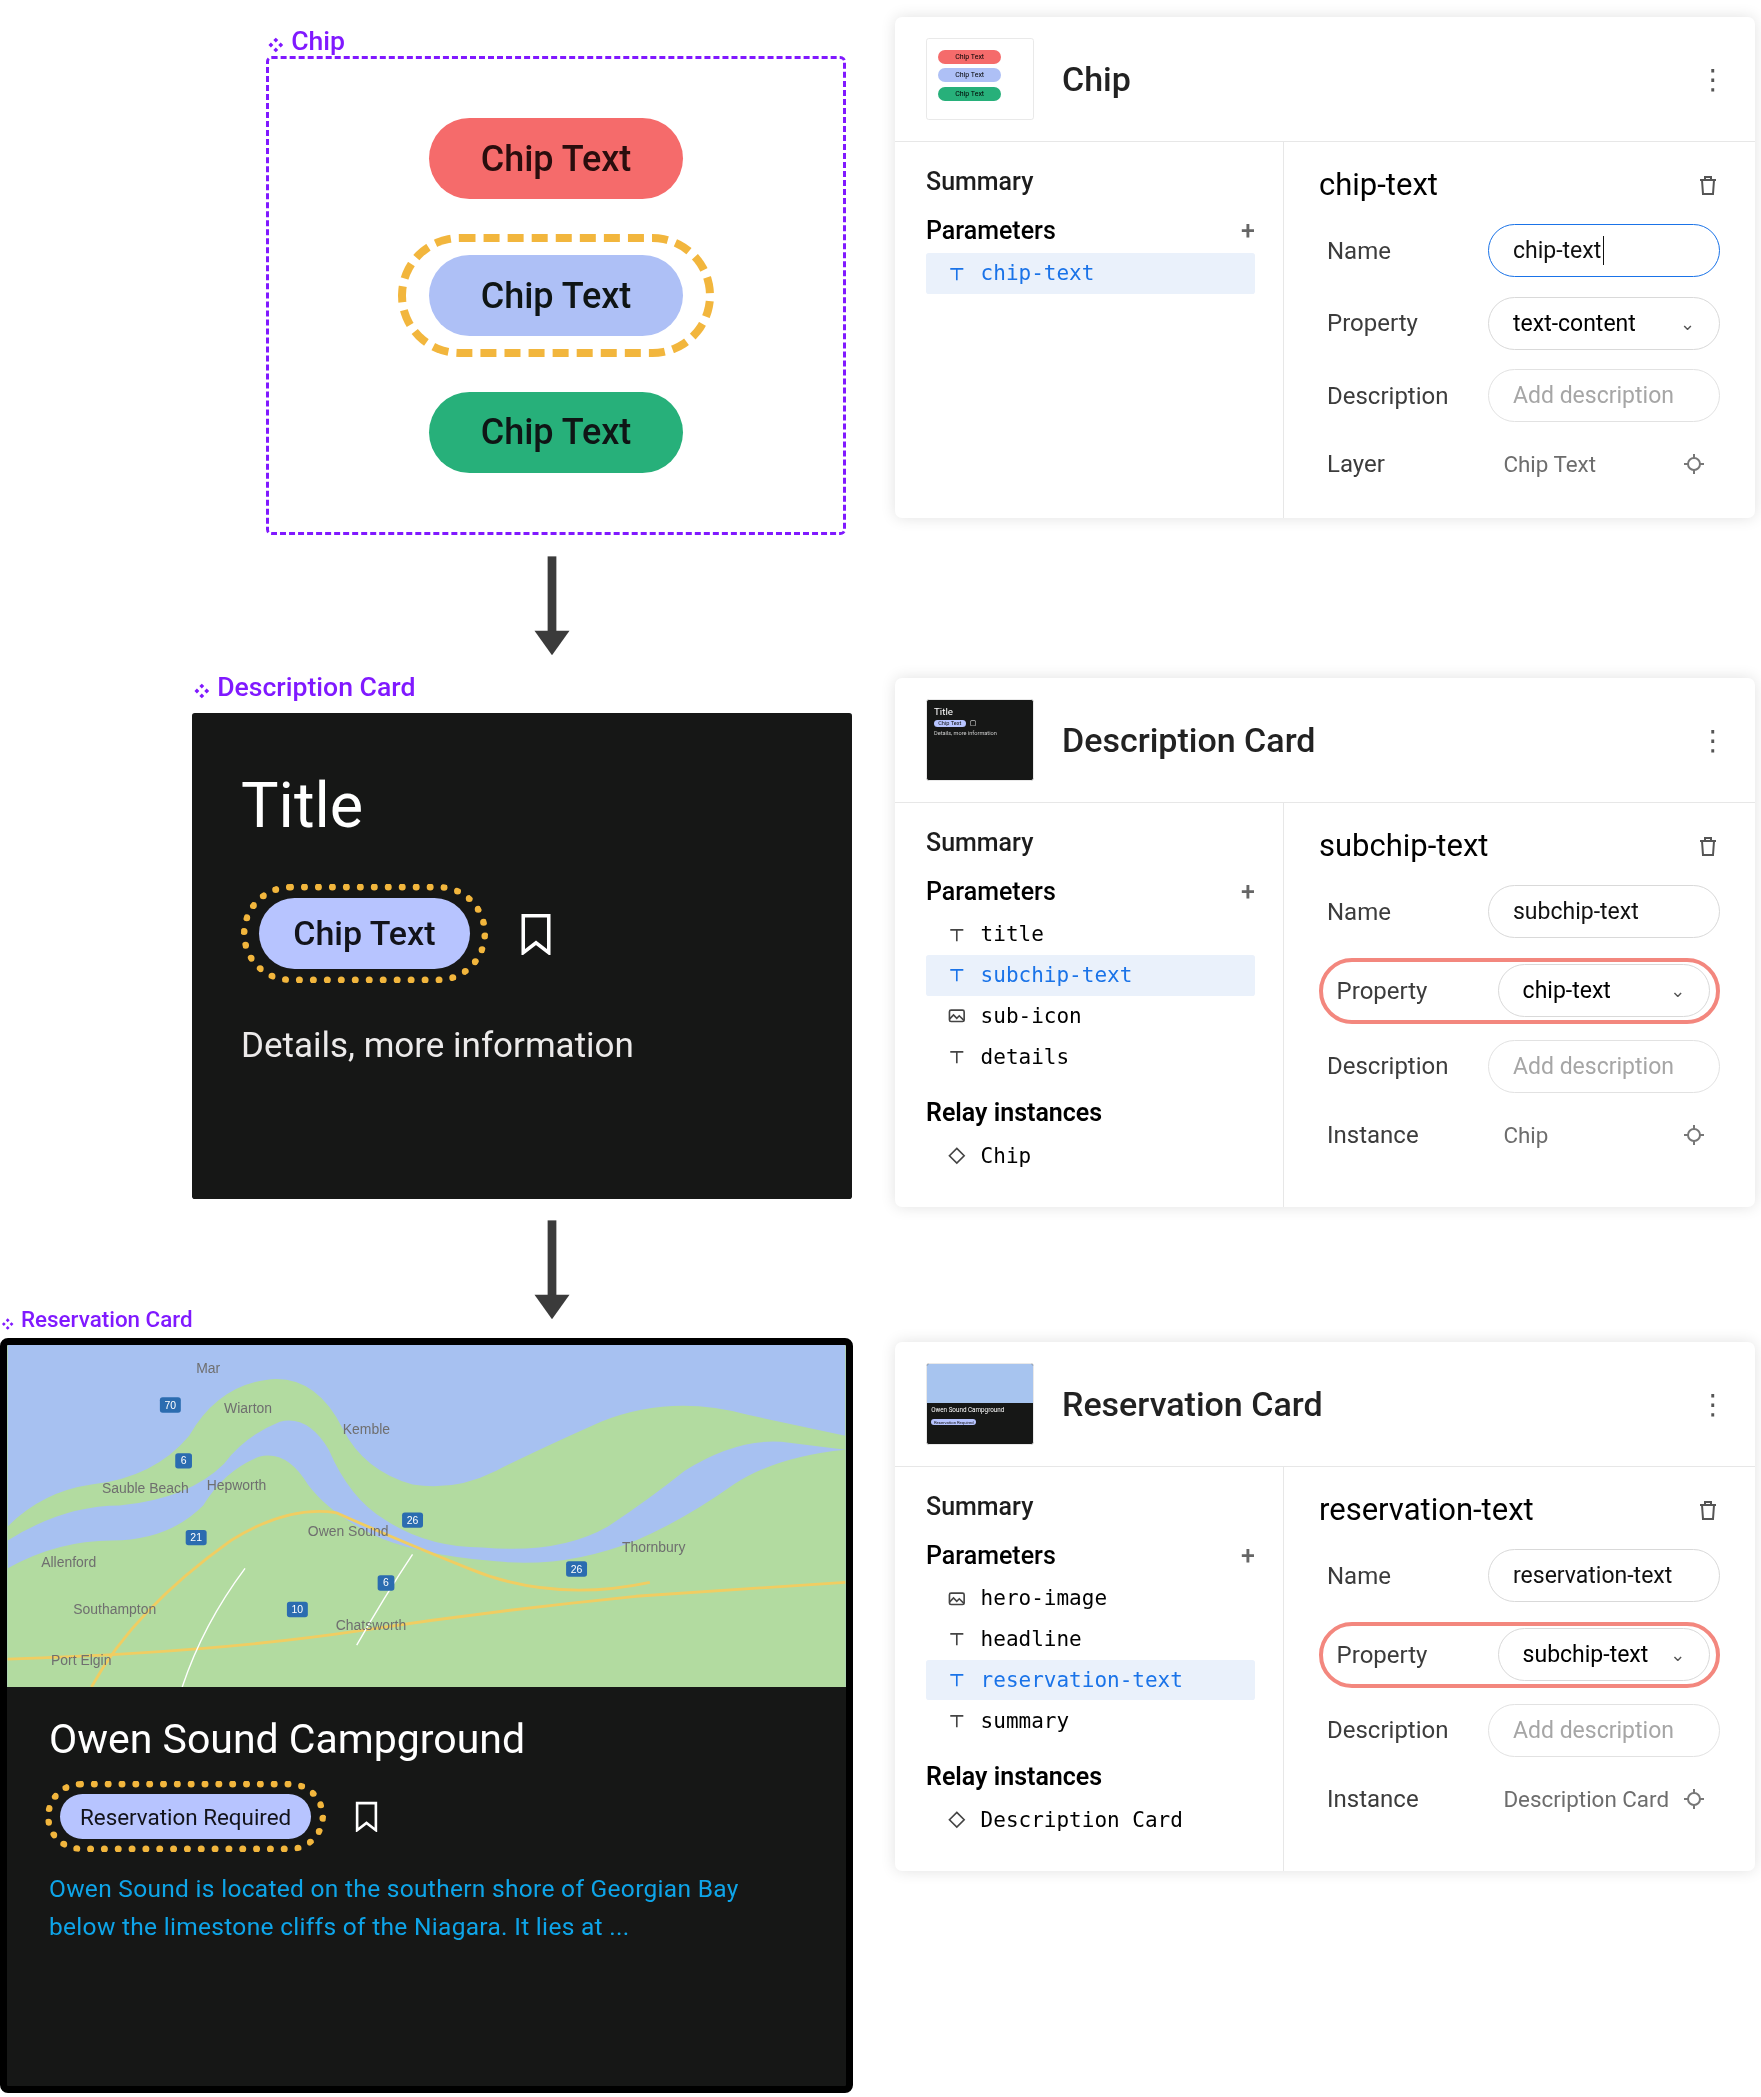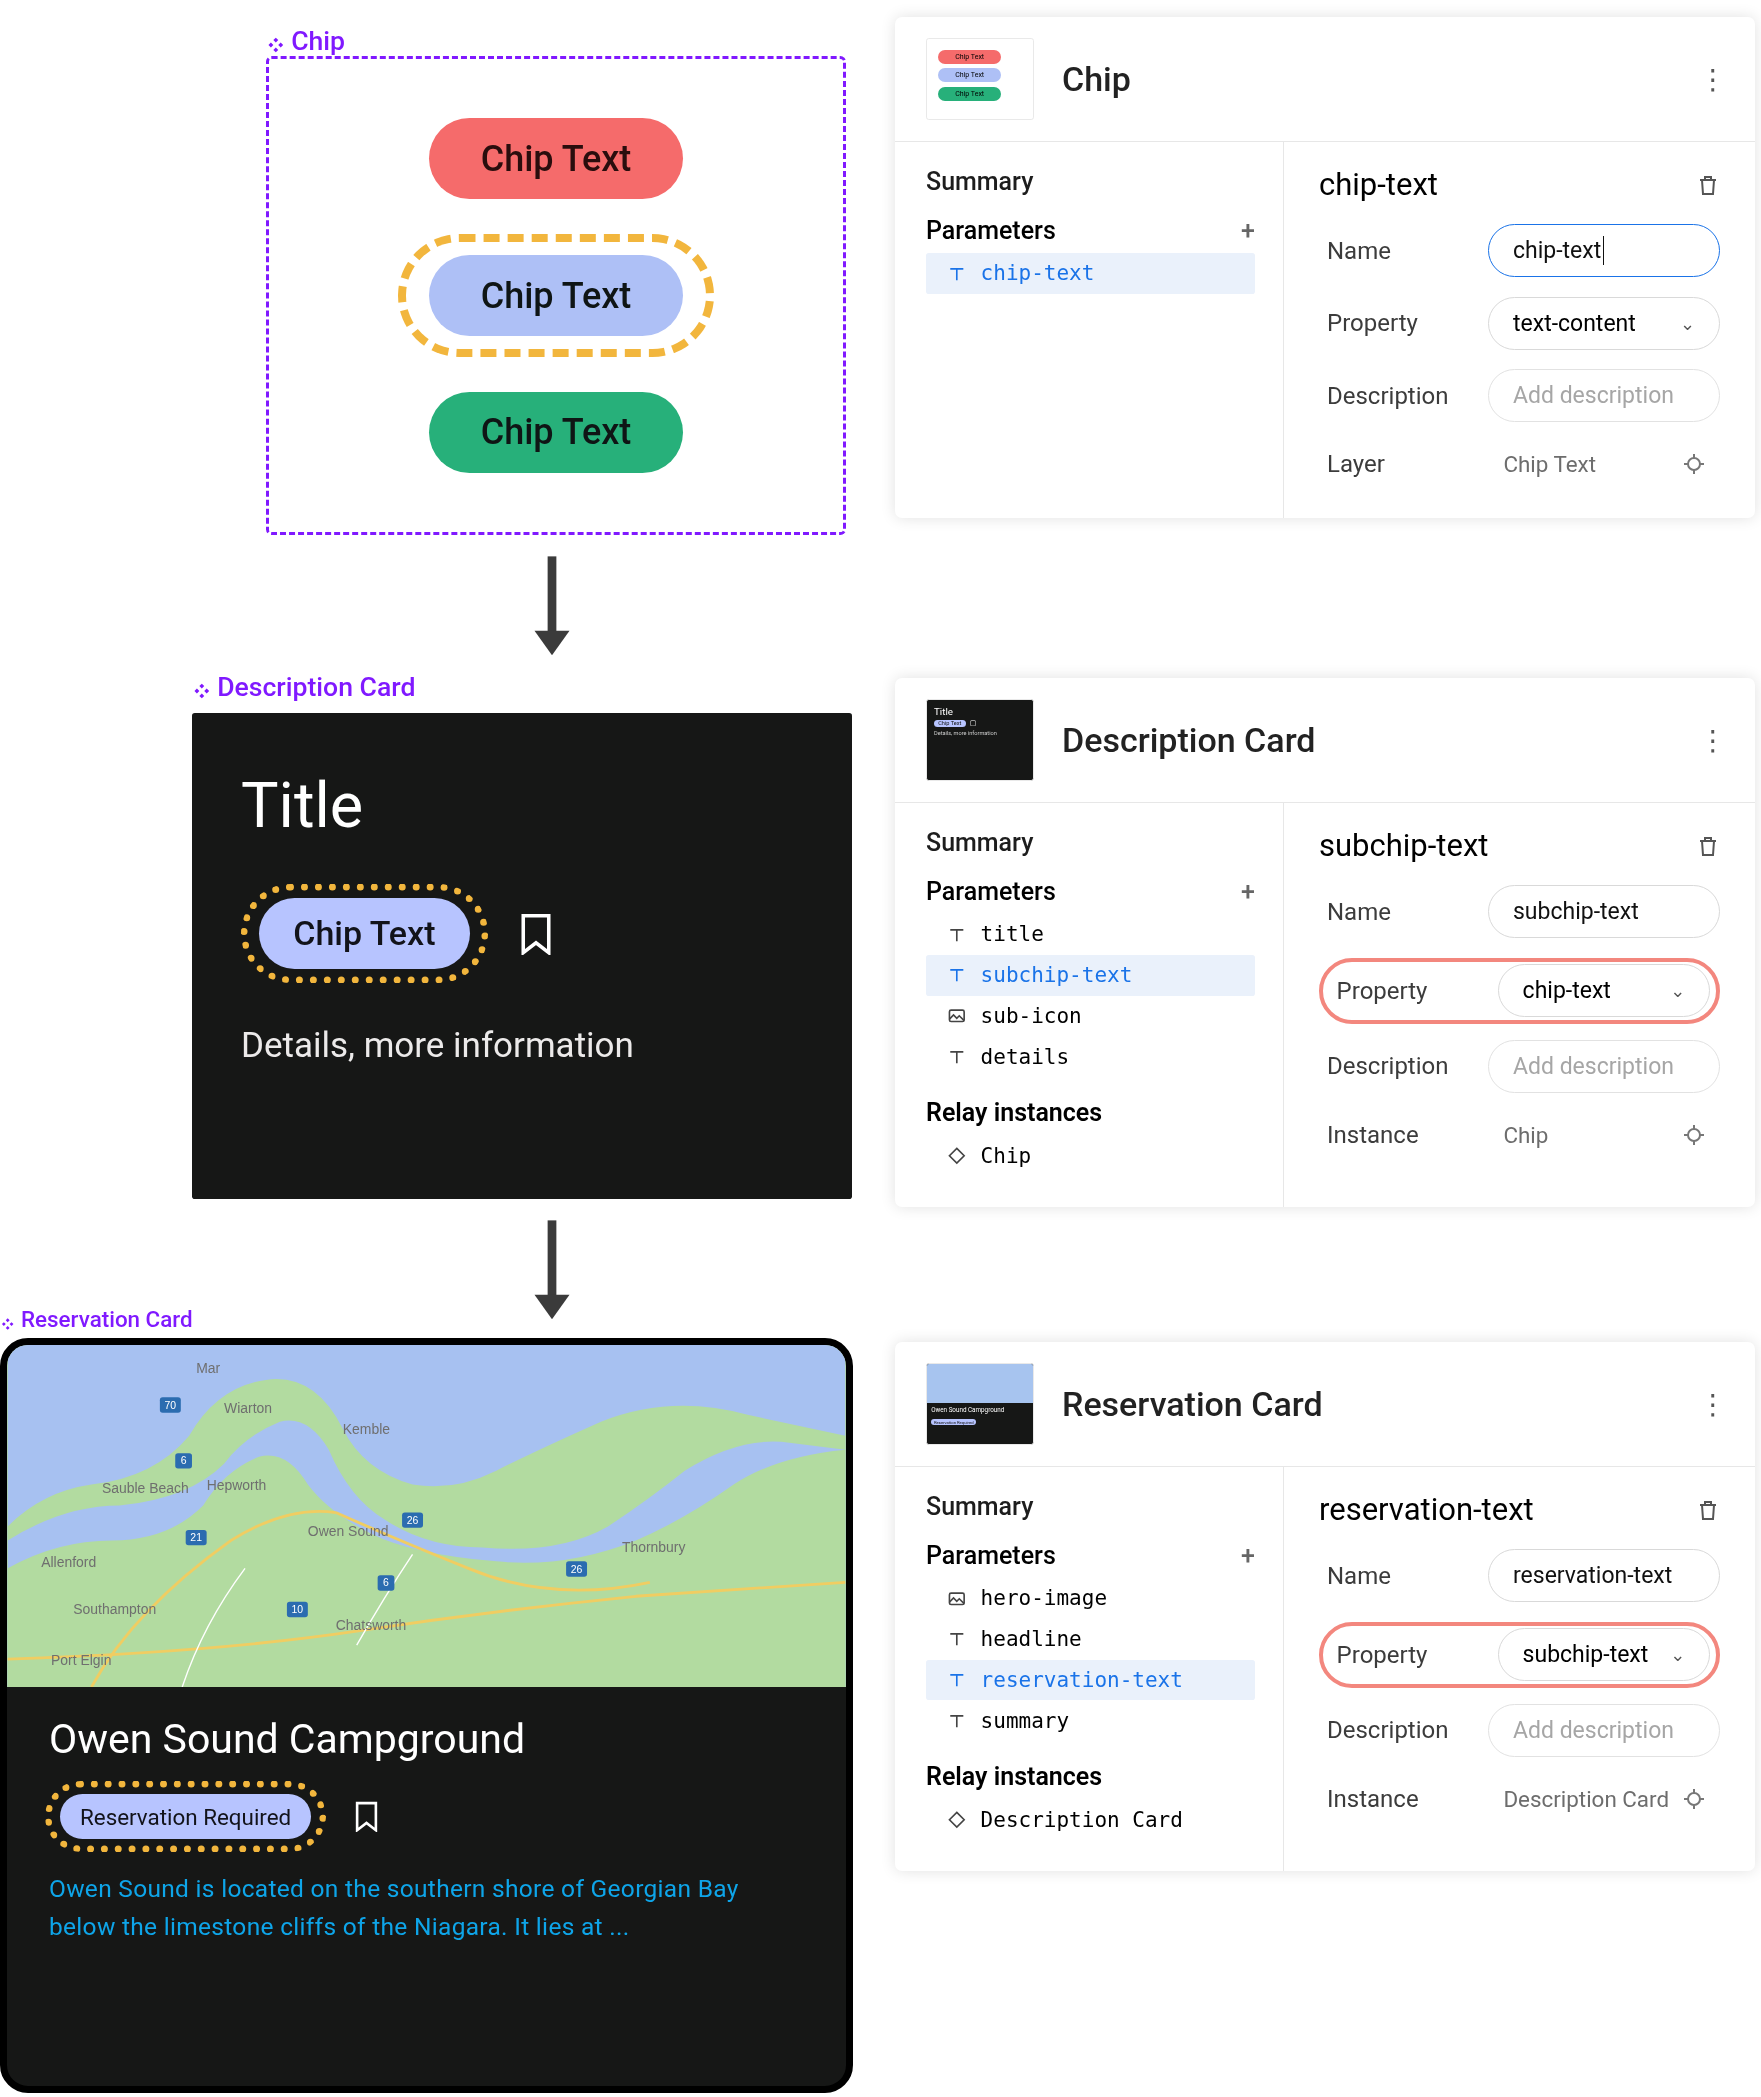--- a/index.html
+++ b/index.html
@@ -59,21 +59,21 @@
   .desc-card .title { font-size: 63px; font-weight: 400; margin-bottom: 42px;}
   .desc-card .chiprow { display:flex; align-items:center; gap: 31px; margin-bottom: 42px;}
   .desc-card .chip-blue2 { background:#b7c4ff; color:#12131a; padding: 15.4px 34px; border-radius:698px; font-size: 34px; font-weight:500;}
   .desc-card .details { font-size:35px; color:#eceaea;}
   .bookmark-icon { width: 34px; height: 41px; }
 
   
   .res-block-label { position:absolute; left:0; top: 1306px; }
   .res-card {
     position:absolute; left:0px; top:1338px; width:853px; height: 755px;
-    border: 7px solid #000; border-radius: 28px; overflow:hidden;
+    border: 7px solid #000; border-radius: 8px; overflow:hidden;
     background:#161716; color:#fff;
   }
   .res-card .map { width:100%; height:342px; background:#b1d6a0; position:relative;}
   .res-card .headline { font-size:41px; font-weight:400; padding: 28px 42px 14px 42px;}
   .res-card .chiprow2 { display:flex; align-items:center; gap:28px; padding-left:38px; margin-top: 4.2px; margin-bottom: 18px;}
   .res-card .res-chip { background:#b7c4ff; color:#12131a; padding:9.8px 19.6px; border-radius:698px; font-size:22.4px; font-weight:400;}
   .res-card .summary { padding: 0 42px; font-size:24.5px; line-height:1.55; color:#0ea5e9; letter-spacing:0.3px;}
   .res-card .cta { padding: 21px 42px; font-size:25px; font-weight:700; color:#20c997; letter-spacing:1px;}
 
   

